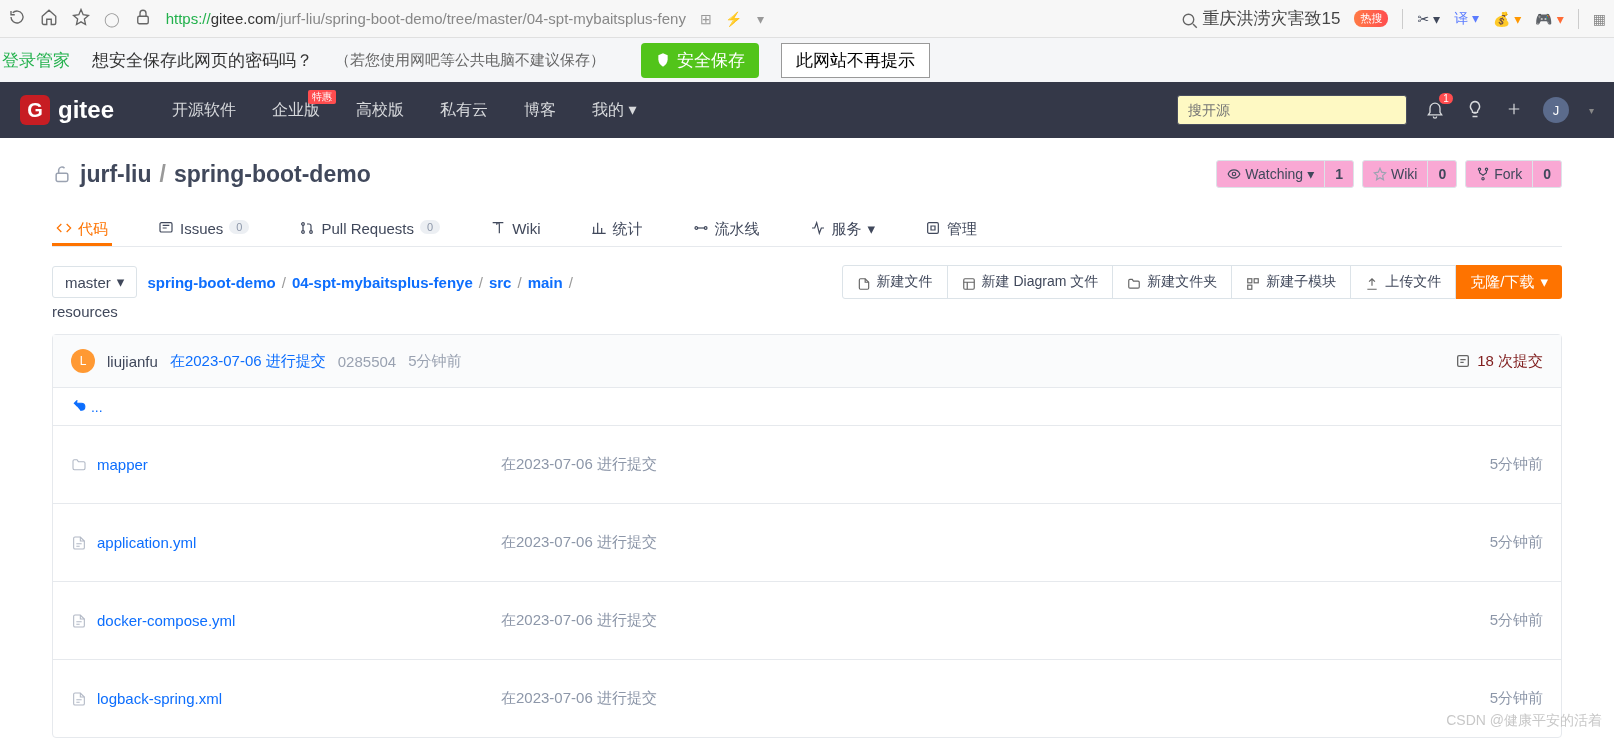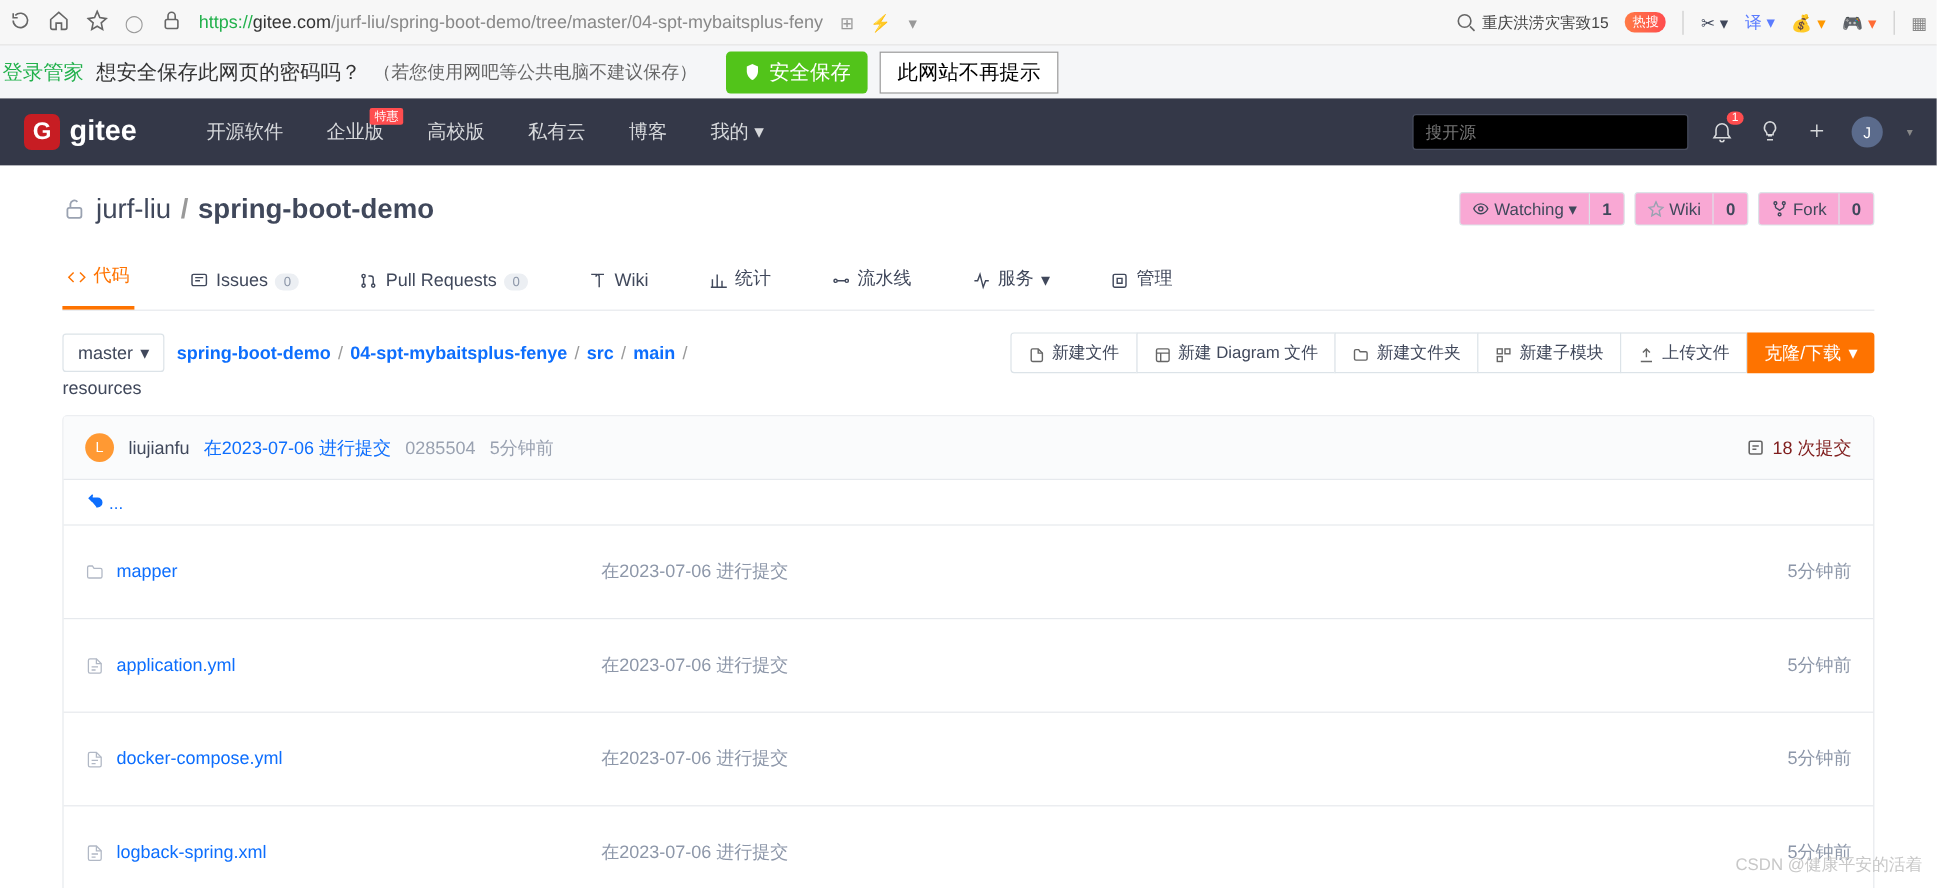--- a/index.html
+++ b/index.html
@@ -5,56 +5,56 @@
 *{margin:0;padding:0;box-sizing:border-box;font-family:-apple-system,BlinkMacSystemFont,"Segoe UI","Microsoft YaHei",sans-serif}
 body{background:#fff;font-size:14px;color:#40485b}
 .browser-bar{height:38px;display:flex;align-items:center;padding:0 8px;gap:14px;background:#f7f7f7;border-bottom:1px solid #e0e0e0}
 .browser-bar svg{width:18px;height:18px;stroke:#666;fill:none;stroke-width:1.8}
 .browser-bar .url-text{font-size:15px;color:#333}
 .browser-bar .url-text .proto{color:#22b14c}
 .browser-bar .url-text .host{color:#333}
 .browser-bar .url-text .path{color:#888}
 .browser-bar .lock-icon{color:#22b14c}
 .browser-bar .right-tools{margin-left:auto;display:flex;align-items:center;gap:14px}
-.browser-bar .search-box{display:flex;align-items:flex-end;gap:4px;font-size:13px;color:#444}
+.browser-bar .search-box{display:flex;align-items:flex-end;gap:4px;font-size:17px;color:#444}
 .hot-tag{background:linear-gradient(90deg,#ff7a45,#ff4d4f);color:#fff;font-size:11px;padding:1px 6px;border-radius:8px;font-weight:normal}
 .grey-divider{width:1px;height:20px;background:#ccc}
 
-.save-bar{height:44px;background:#f5f6f8;display:flex;align-items:center;padding:0 0 0 0;gap:10px;font-size:17px}
+.save-bar{height:44px;background:#f5f6f8;display:flex;align-items:center;padding:0 0 0 0;gap:22px;font-size:17px}
 .save-bar .mgr{color:#22b14c;padding-left:2px}
 .save-bar .q{color:#333;margin-left:0}
 .save-bar .note{color:#666;font-size:15px}
 .save-btn{background:#52c41a;color:#fff;padding:6px 14px;border-radius:4px;display:flex;align-items:center;gap:6px;font-size:17px;border:none;cursor:pointer;margin-left:14px}
 .nosave{border:1px solid #999;padding:5px 14px;font-size:17px;background:#fff;cursor:pointer}
 
 .top-nav{height:56px;background:#343848;display:flex;align-items:center;padding:0 20px;color:#d7d9dc}
 .gitee-logo{display:flex;align-items:center;gap:8px;font-size:24px;font-weight:700;color:#fff;margin-right:40px}
 .gitee-logo .g-box{width:30px;height:30px;background:#c71d23;border-radius:6px;display:flex;align-items:center;justify-content:center;color:#fff;font-size:20px;font-weight:bold}
 .nav-item{padding:0 18px;font-size:16px;color:#d7d9dc;cursor:pointer;position:relative}
 .nav-item .badge-th{position:absolute;top:-10px;right:2px;background:#ff4d4f;color:#fff;font-size:10px;padding:0 4px;border-radius:2px}
-.top-nav .search-input{margin-left:auto;background:#000000;border:1px solid #484d5e;color:#888;padding:6px 10px;width:230px;border-radius:3px;font-size:14px}
+.top-nav .search-input{margin-left:auto;background:#fef9c3;border:1px solid #484d5e;color:#888;padding:6px 10px;width:230px;border-radius:3px;font-size:14px}
 .top-nav .right-icons{display:flex;align-items:center;gap:20px;margin-left:18px}
 .top-nav .right-icons .bell{position:relative}
 .top-nav .right-icons .bell .cnt{position:absolute;top:-6px;right:-8px;background:#ff4d4f;color:#fff;font-size:10px;border-radius:8px;padding:0 4px;min-width:14px;text-align:center}
 .top-nav svg{stroke:#d7d9dc;fill:none;stroke-width:1.6}
 .bulb{color:#ffc53d}
 .avatar-j{width:26px;height:26px;background:#5b6b8c;color:#fff;border-radius:50%;display:flex;align-items:center;justify-content:center;font-size:13px}
 
 .repo-header{padding:22px 52px 0 52px;background:#fff}
 .repo-title-row{display:flex;align-items:center;justify-content:space-between}
 .repo-title{display:flex;align-items:center;gap:8px;font-size:23px;color:#40485b;font-weight:600}
-.repo-title .owner{font-weight:400}
+.repo-title .owner{font-weight:700}
 .repo-title .sep{color:#999}
 .repo-actions{display:flex;gap:8px}
 .action-btn{border:1px solid #dce3e8;background:#f9a8d4;display:flex;align-items:center;border-radius:3px;overflow:hidden;cursor:pointer}
 .action-btn .lbl{padding:5px 10px;display:flex;align-items:center;gap:4px;color:#40485b;font-size:14px}
 .action-btn .cnt{padding:5px 10px;border-left:1px solid #dce3e8;font-size:14px;font-weight:600}
 
 .repo-tabs{display:flex;gap:42px;margin-top:22px;border-bottom:1px solid #e6e9ed;padding-bottom:0}
-.repo-tab{display:flex;align-items:flex-end;gap:6px;padding:10px 4px 16px;cursor:pointer;color:#40485b;font-size:15px}
+.repo-tab{display:flex;align-items:flex-start;gap:6px;padding:10px 4px 4px;cursor:pointer;color:#40485b;font-size:15px}
 .repo-tab.active{color:#fe7300;border-bottom:3px solid #fe7300}
 .repo-tab .count{background:#eceff3;color:#8d97a9;font-size:11px;border-radius:9px;padding:1px 7px}
 .repo-tab svg{width:16px;height:16px;stroke:currentColor;fill:none;stroke-width:1.8}
 
 .toolbar{padding:18px 52px 0;display:flex;align-items:center;gap:10px;font-size:15px}
 .branch-sel{border:1px solid #dce3e8;padding:6px 12px;border-radius:3px;cursor:pointer;display:flex;align-items:center;gap:6px;color:#40485b}
 .breadcrumb{display:flex;gap:6px;align-items:center;color:#40485b;flex-wrap:wrap}
 .breadcrumb .link{color:#0d6efd;cursor:pointer;font-weight:600}
 .breadcrumb .s{color:#999}
 .toolbar .right-btns{margin-left:auto;display:flex;gap:0}

